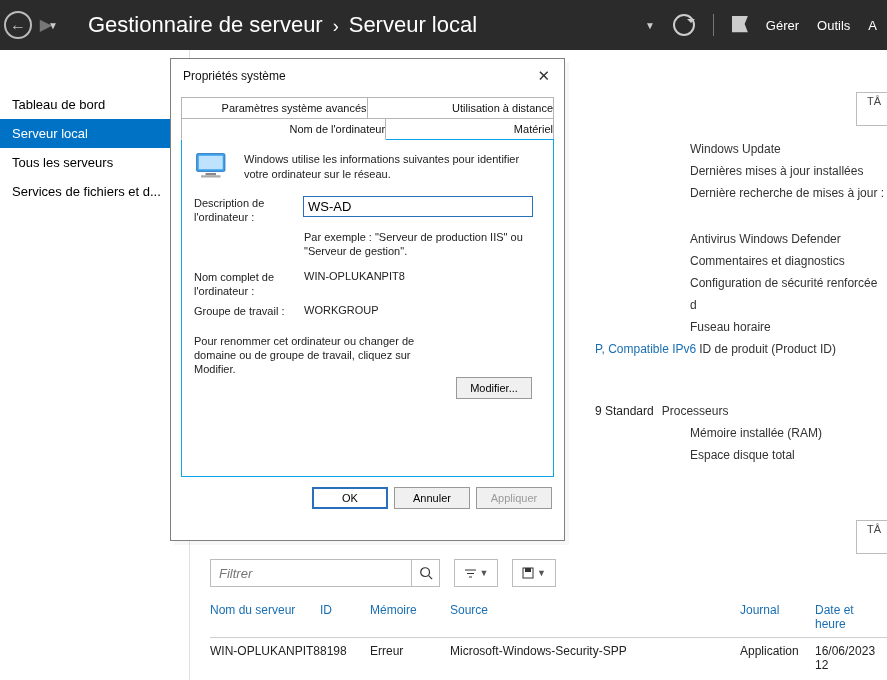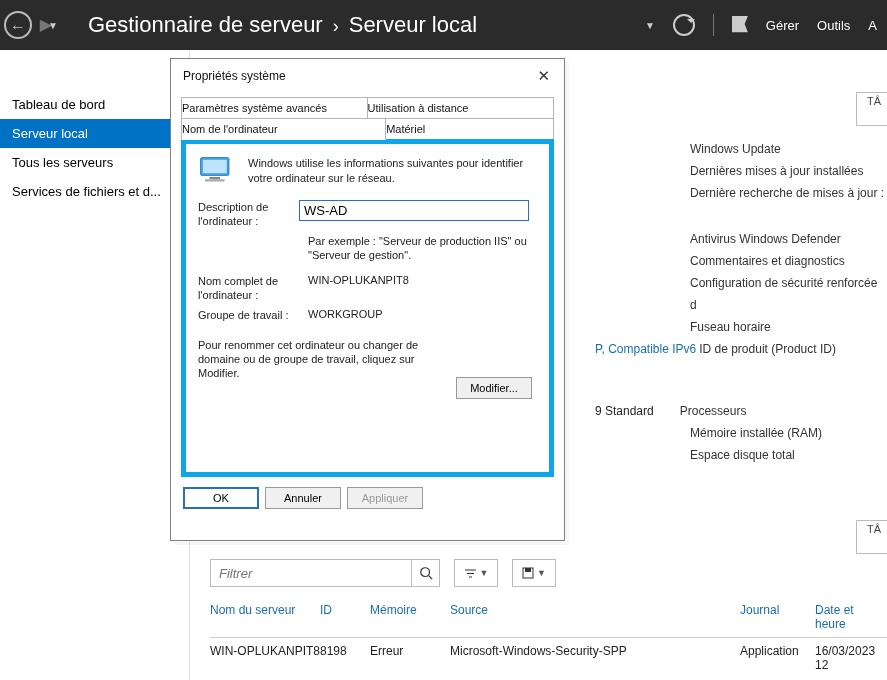--- a/index.html
+++ b/index.html
@@ -55,39 +55,39 @@
   .c-log{width:75px}
   .c-date{flex:1}
   .ev-row{display:flex;padding:6px 0;font-size:12px;color:#222}
 
   
   .dialog{position:absolute;left:170px;top:58px;width:395px;height:483px;background:#fff;border:1px solid #7f7f7f;box-shadow:4px 4px 0 rgba(0,0,0,.03)}
   .dlg-title{display:flex;justify-content:space-between;align-items:center;padding:8px 10px 6px 12px;font-size:12px}
   .dlg-close{font-size:15px;cursor:pointer;color:#333;padding:0 4px}
   .tabs{margin:6px 10px 0 10px;position:relative}
   .tabrow{display:flex}
-  .tab{border:1px solid #b5b5b5;border-bottom:none;padding:4px 0;text-align:left;font-size:11px;background:#fff;cursor:pointer;position:relative}
+  .tab{border:1px solid #b5b5b5;border-bottom:none;padding:4px 0;text-align:right;font-size:11px;background:#fff;cursor:pointer;position:relative}
   .tab.top1{width:50%}
   .tab.top2{width:50%;border-left:none}
   .tab.b1{width:55%}
   .tab.b2{width:45%;border-left:none}
   .tab.active{background:#fff;z-index:2;border-bottom:1px solid #fff;margin-bottom:-1px}
   .tab.inactive{background:#fff}
-  .tab-body{border:5px solid #0ea5e9;padding:12px 20px 12px 12px;height:338px}
+  .tab-body{border:1px solid #0ea5e9;padding:12px 20px 12px 12px;height:338px}
   .intro{display:flex;gap:12px;margin-bottom:14px}
   .monitor-icon{width:38px;height:30px;flex:none}
   .intro-text{font-size:11px;line-height:15px;color:#222}
   .formrow{display:flex;align-items:flex-start;margin-bottom:6px;font-size:11px}
   .formrow .lbl{width:110px;line-height:14px;color:#222}
   .formrow .val{flex:1;font-size:11px;color:#222}
   .formrow input{width:230px;border:1px solid #2a6fbb;padding:2px 4px;font-size:13px;outline:none}
   .example{font-size:11px;color:#222;margin:4px 0 12px 110px;line-height:14px}
   .rename{font-size:11px;line-height:14px;color:#222;margin-top:16px;width:240px}
   .modify-btn{position:absolute;right:22px;top:280px;width:76px;height:22px;border:1px solid #999;background:#f0f0f0;font-size:11px;cursor:pointer}
-  .dlg-buttons{display:flex;gap:6px;padding:10px 12px;border-top:0}
+  .dlg-buttons{display:flex;justify-content:flex-end;gap:6px;padding:10px 12px;border-top:0}
   .dlg-btn{width:76px;height:22px;border:1px solid #999;background:#f0f0f0;font-size:11px;cursor:pointer}
   .dlg-btn.default{border:2px solid #2a6fbb;background:#fff}
   .dlg-btn:disabled{color:#9a9a9a;cursor:default}
 </style>
 </head>
 <body>
 
 <div class="topbar">
   <div class="nav-btn back">
       <span class="nav-arrow">←</span>
@@ -134,21 +134,21 @@
         <div>Antivirus Windows Defender</div>
         <div>Commentaires et diagnostics</div>
         <div>Configuration de sécurité renforcée d</div>
         <div>Fuseau horaire</div>
         <div style="display:flex;gap:3px">
           <a href="#" style="margin-left:-95px">P, Compatible IPv6</a>
           <span>ID de produit (Product ID)</span>
         </div>
       </div>
       <div class="info-block" style="margin-top:40px">
-        <div style="display:flex;gap:26px">
+        <div style="display:flex;gap:8px">
           <span style="margin-left:-95px;color:#222">9 Standard</span>
           <span>Processeurs</span>
         </div>
         <div>Mémoire installée (RAM)</div>
         <div>Espace disque total</div>
       </div>
     </div>
 
     <div class="scroll-track">
       <div class="scroll-thumb"></div>
@@ -188,21 +188,21 @@
         <div class="c-src">Source</div>
         <div class="c-log">Journal</div>
         <div class="c-date">Date et heure</div>
       </div>
       <div class="ev-row">
         <div class="c-srv">WIN-OPLUKANPIT8</div>
         <div class="c-id">8198</div>
         <div class="c-sev">Erreur</div>
         <div class="c-src">Microsoft-Windows-Security-SPP</div>
         <div class="c-log">Application</div>
-        <div class="c-date">16/03/2023 12</div>
+        <div class="c-date">16/06/2023 12</div>
       </div>
       <div class="ev-row">
         
         
         
         
         
         
       </div>
     </div>

